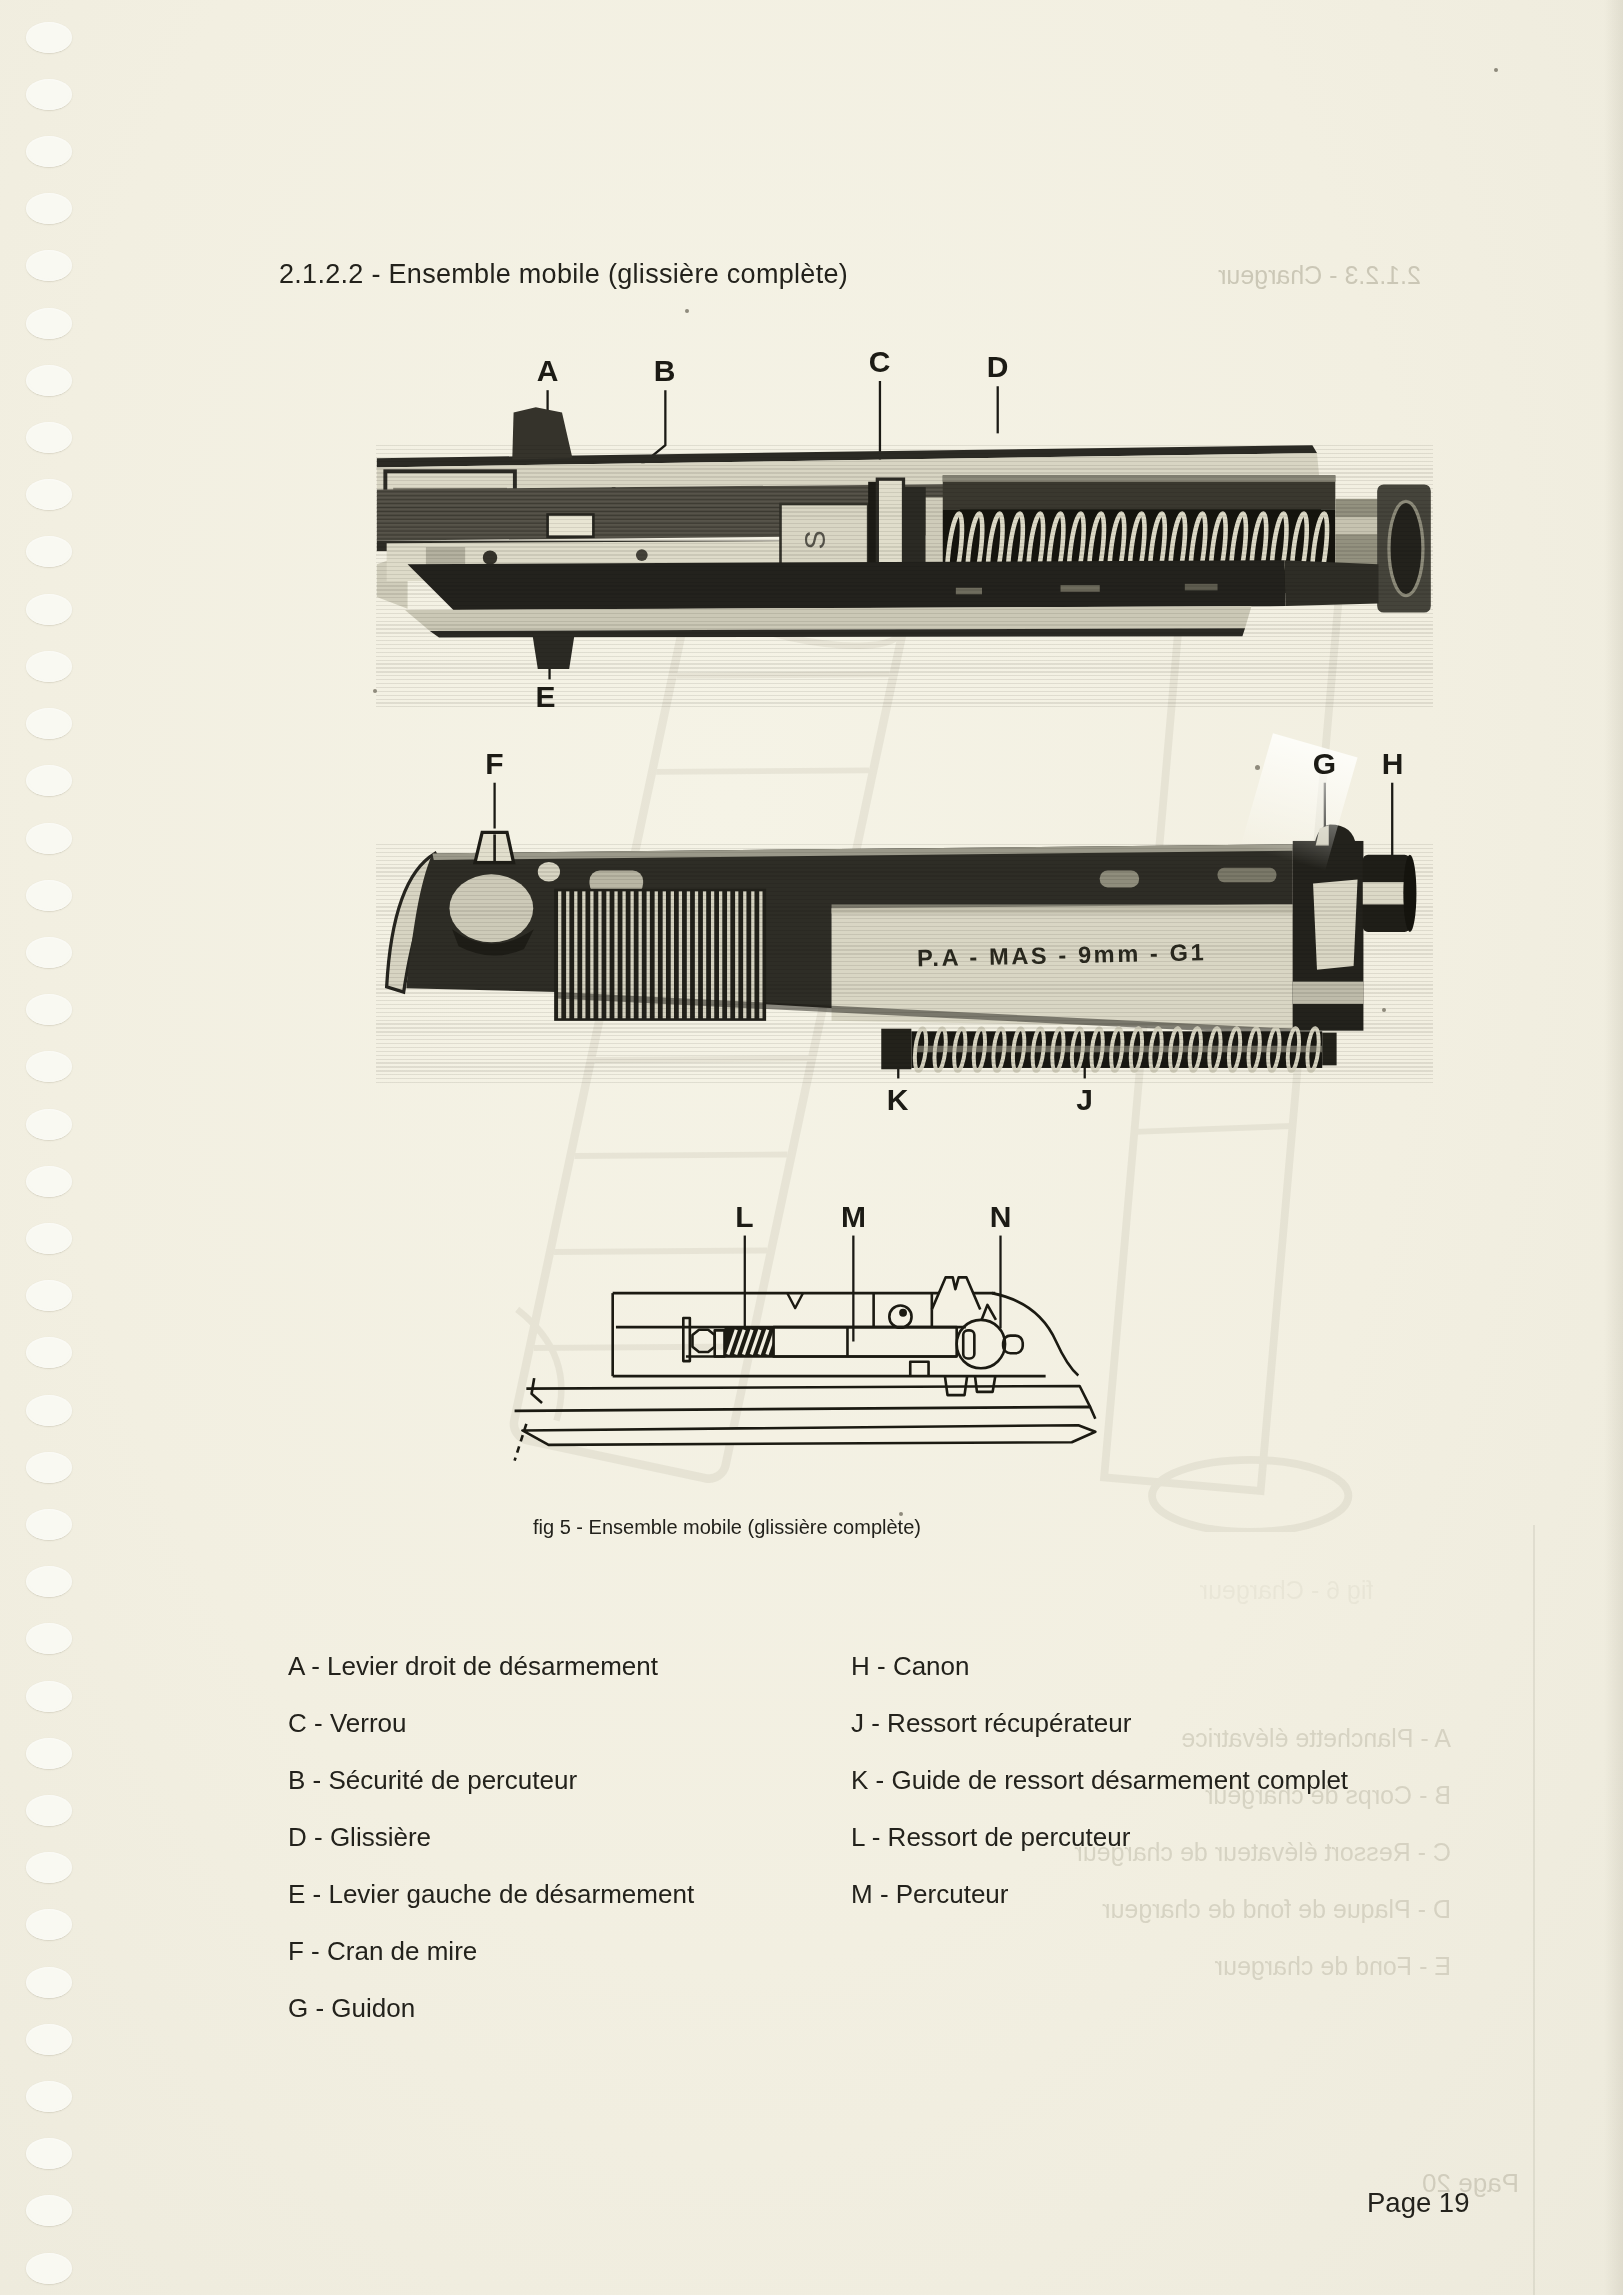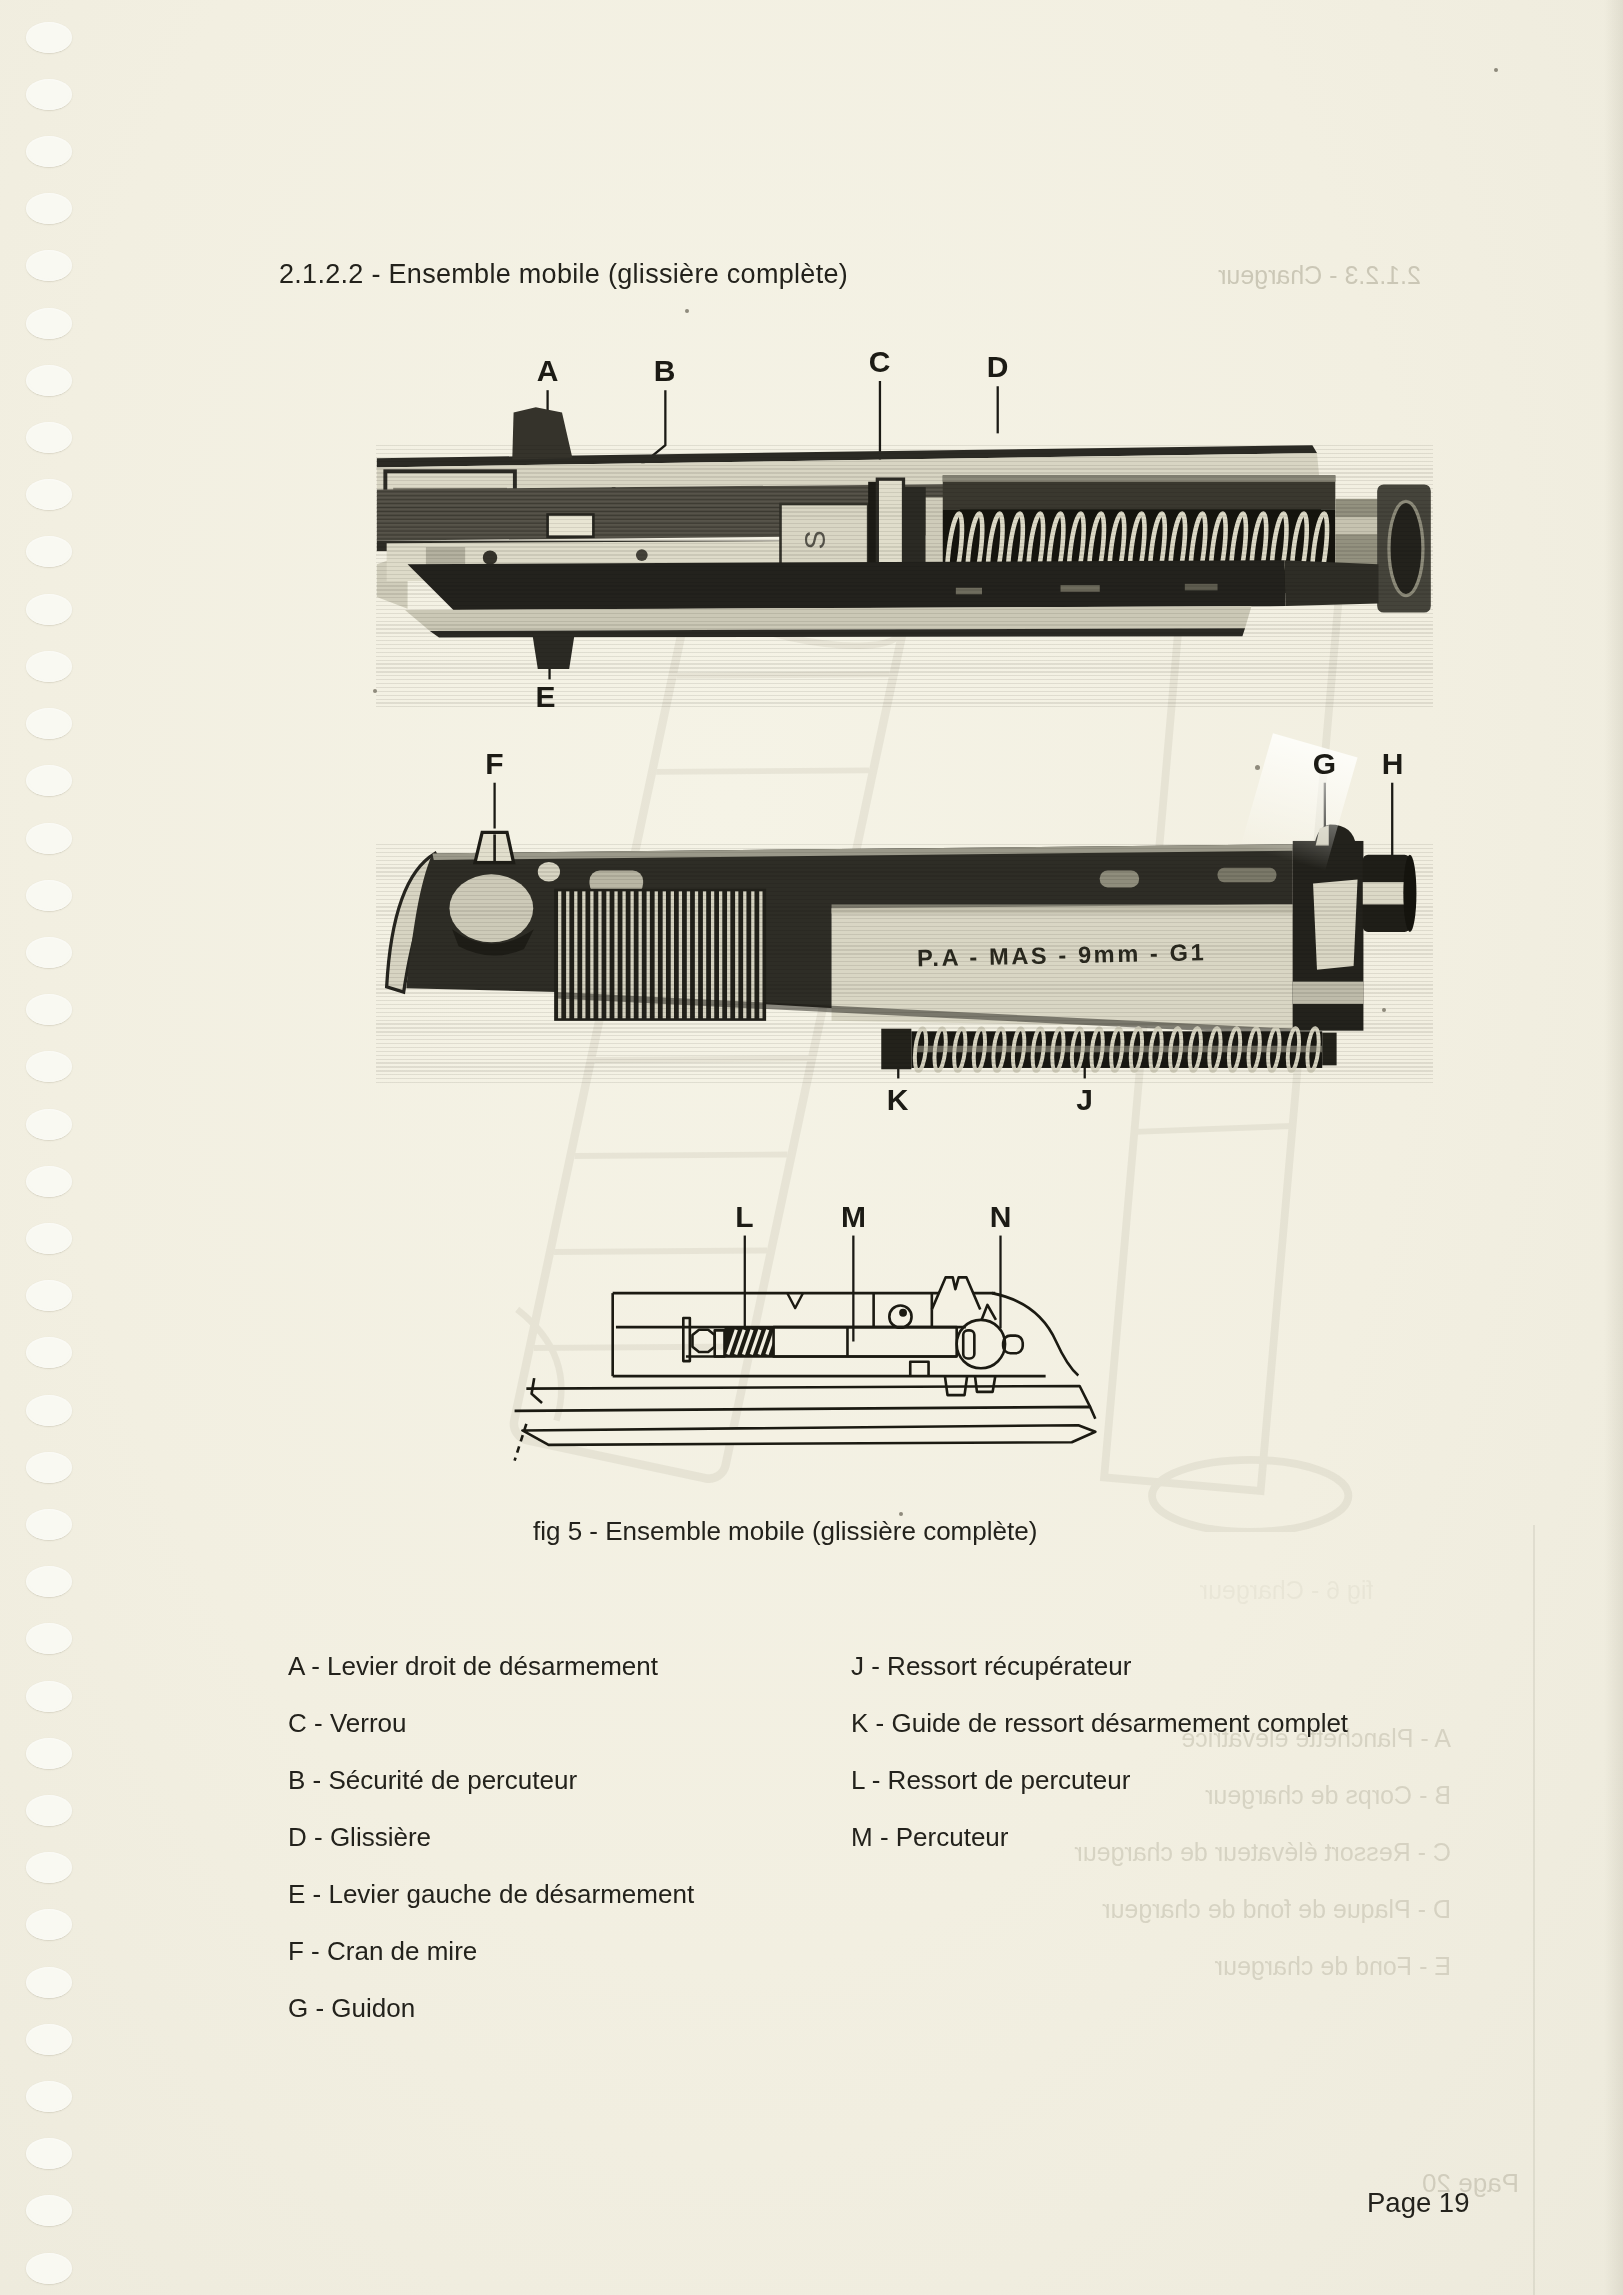--- a/index.html
+++ b/index.html
@@ -3,21 +3,21 @@
 <meta charset="utf-8">
 <style>
   html,body{margin:0;padding:0;background:#888;}
   #page{position:relative;width:1623px;height:2295px;overflow:hidden;
         background:radial-gradient(ellipse at 45% 35%, #f5f3e6 0%, #f2efe1 55%, #edeadc 100%);
         font-family:"Liberation Sans", sans-serif;color:#21201a;}
   .hole{position:absolute;left:26px;width:46px;height:31px;border-radius:50%;
         background:radial-gradient(ellipse at 50% 45%, #f9f9f2 60%, #f4f4ea 100%);
         box-shadow:0 0.7px 1.3px rgba(120,115,90,0.25), inset 0 0 2.6px rgba(255,255,255,0.9);}
   .title{position:absolute;left:279px;top:259px;font-size:27px;letter-spacing:0.3px;color:#23221c;}
-  .caption{position:absolute;left:533px;top:1516px;font-size:26px;color:#23221c;}
+  .caption{position:absolute;left:533px;top:1516px;font-size:20px;color:#23221c;}
   .pagenum{position:absolute;left:1367px;top:2187px;font-size:27.5px;color:#23221c;}
   .lbl{position:absolute;width:39px;height:39px;display:flex;align-items:center;justify-content:center;
        font-size:30px;font-weight:700;color:#1c1b15;}
   .legend-col{position:absolute;top:1638px;font-size:26px;color:#23221c;}
   .legend-col .row{height:57px;display:flex;align-items:center;white-space:nowrap;}
   #legend-left{left:272px;margin-left:16px;}
   #legend-right{left:851px;}
   svg{position:absolute;}
   .scanlines{position:absolute;pointer-events:none;
        background:repeating-linear-gradient(180deg, rgba(45,42,34,0.10) 0 1.3px, rgba(255,255,255,0) 1.3px 3.9px);
@@ -345,20 +345,21 @@
   <div id="legend-left" class="legend-col">
     <div class="row">A - Levier droit de désarmement</div>
     <div class="row">C - Verrou</div>
     <div class="row">B - Sécurité de percuteur</div>
     <div class="row">D - Glissière</div>
     <div class="row">E - Levier gauche de désarmement</div>
     <div class="row">F - Cran de mire</div>
     <div class="row">G - Guidon</div>
   </div>
   <div id="legend-right" class="legend-col">
+    <div class="row">H - Canon</div>
     <div class="row">J - Ressort récupérateur</div>
     <div class="row">K - Guide de ressort désarmement complet</div>
     <div class="row">L - Ressort de percuteur</div>
     <div class="row">M - Percuteur</div>
   </div>
 
   <div class="ghost" style="left:1151px;top:1710px;width:300px;font-size:25px;opacity:0.26;">
     <div class="gl">A - Planchette élévatrice</div>
     <div class="gl">B - Corps de chargeur</div>
     <div class="gl">C - Ressort élévateur de chargeur</div>

